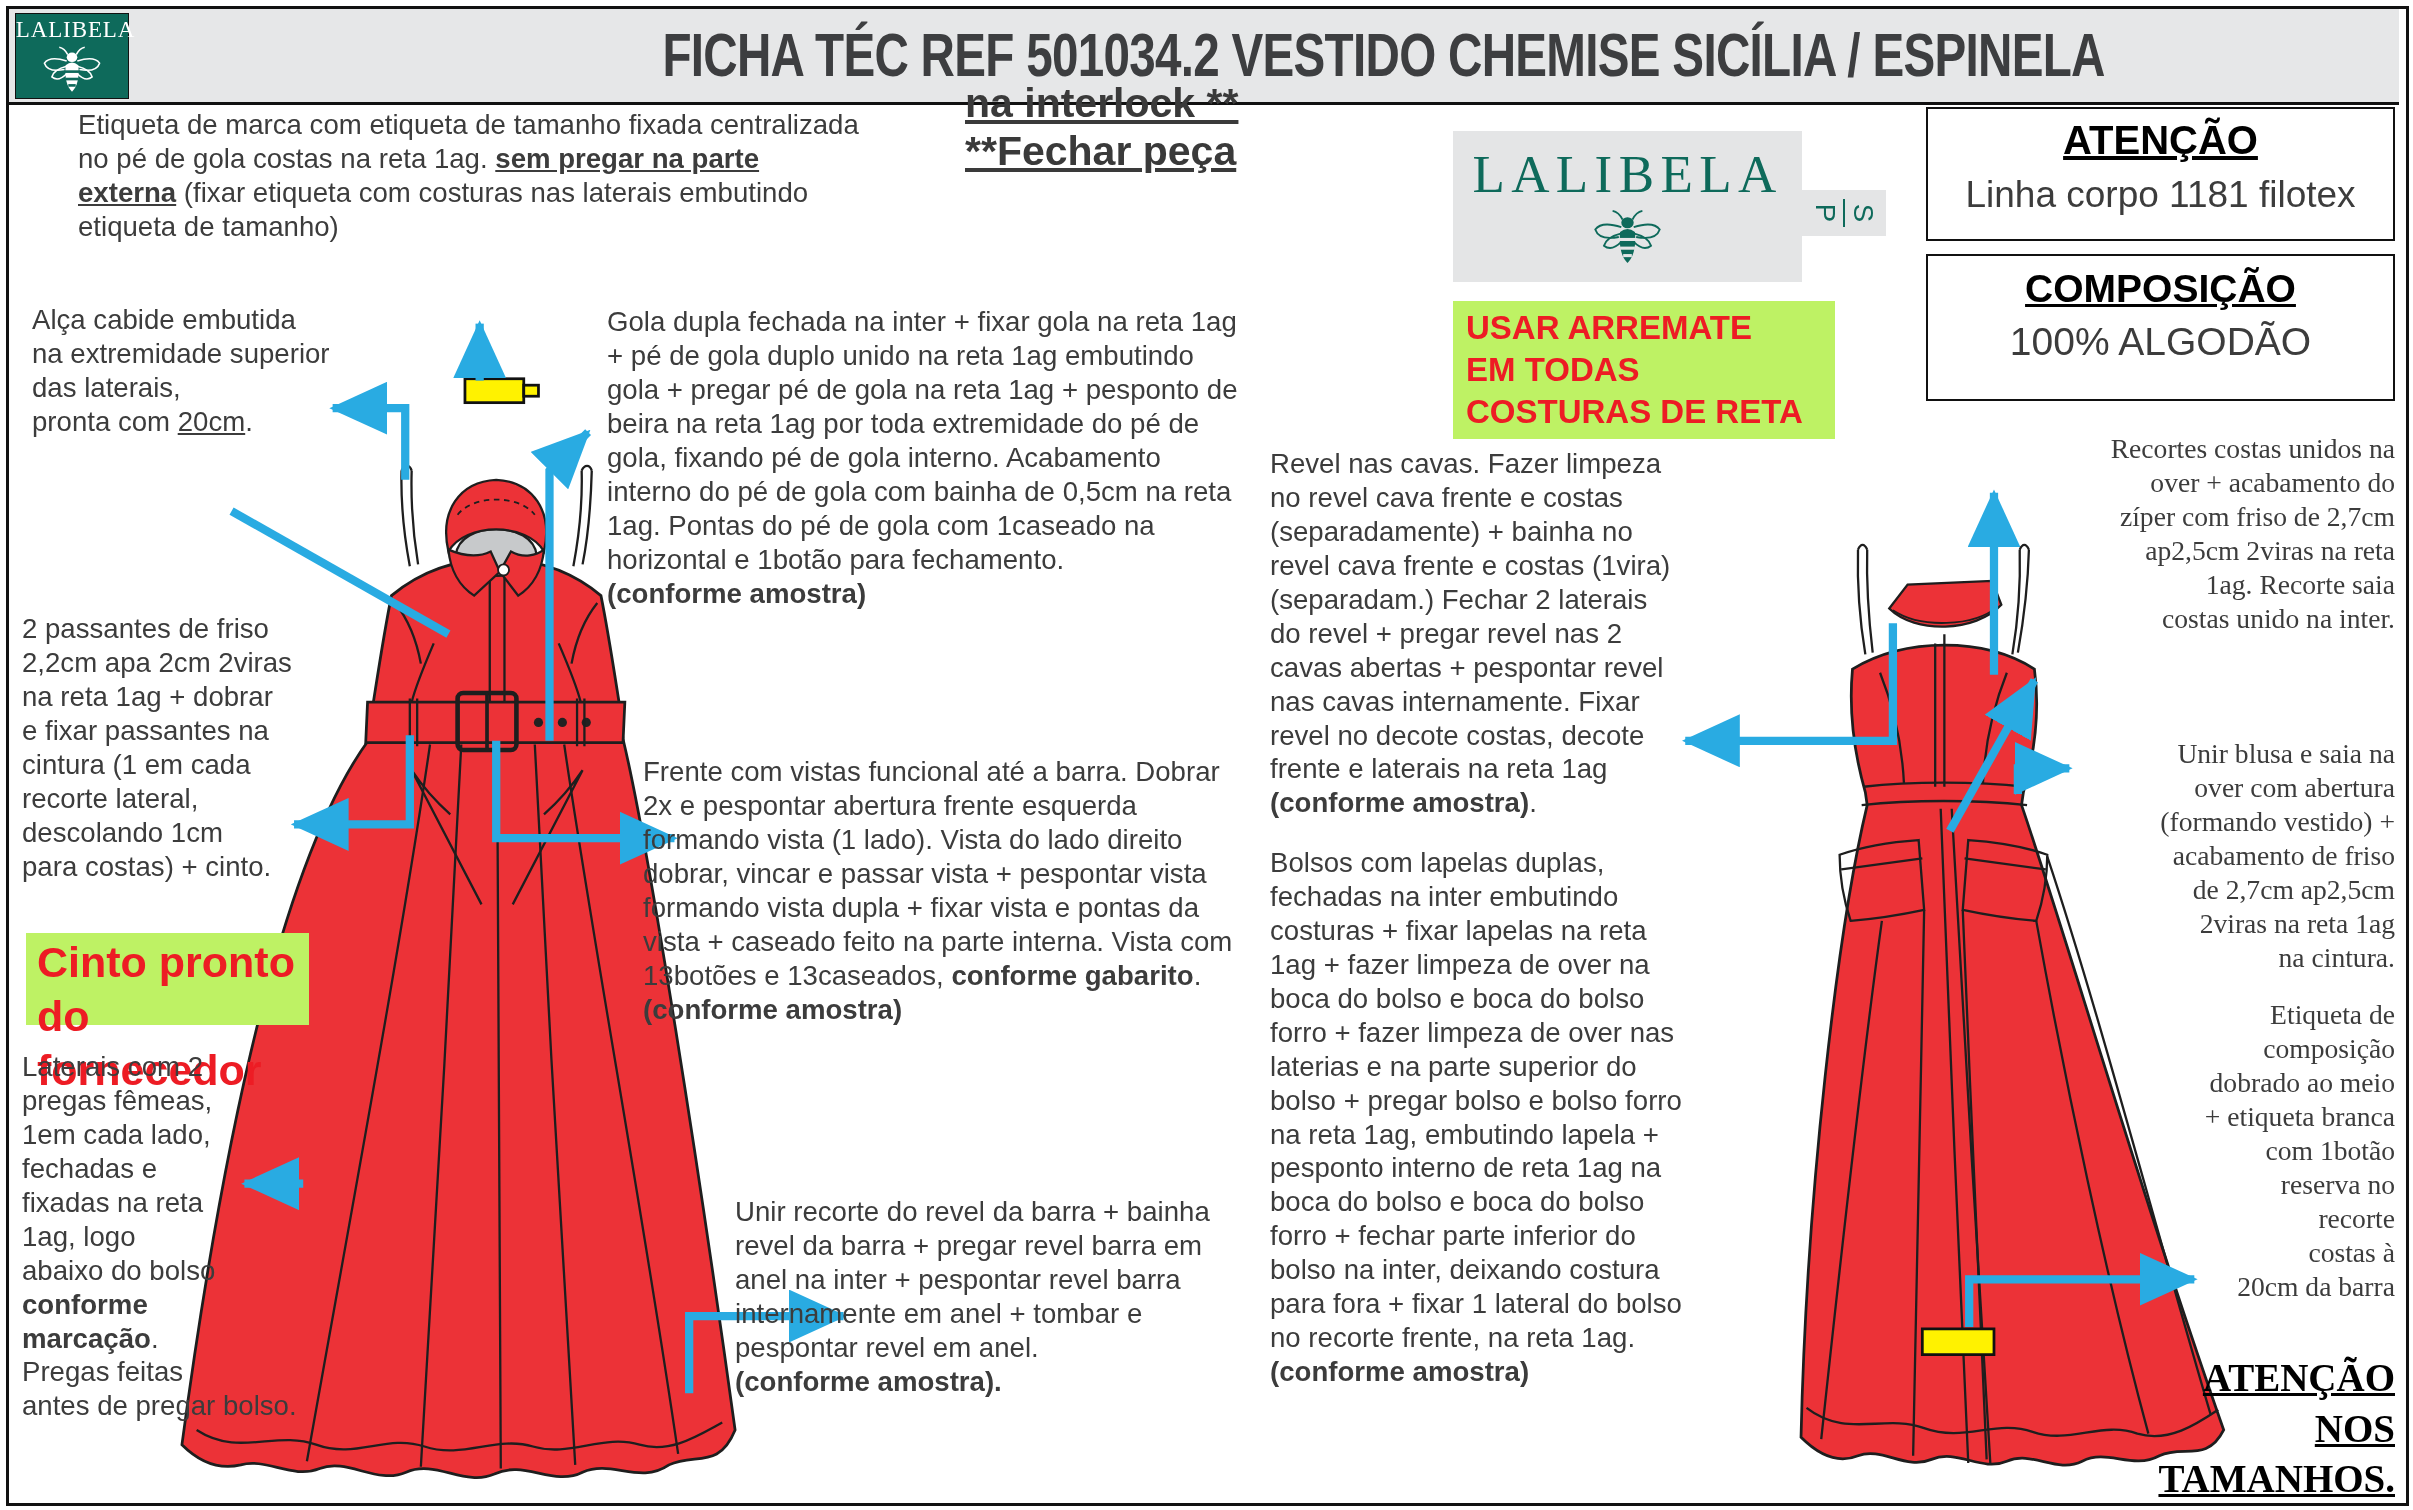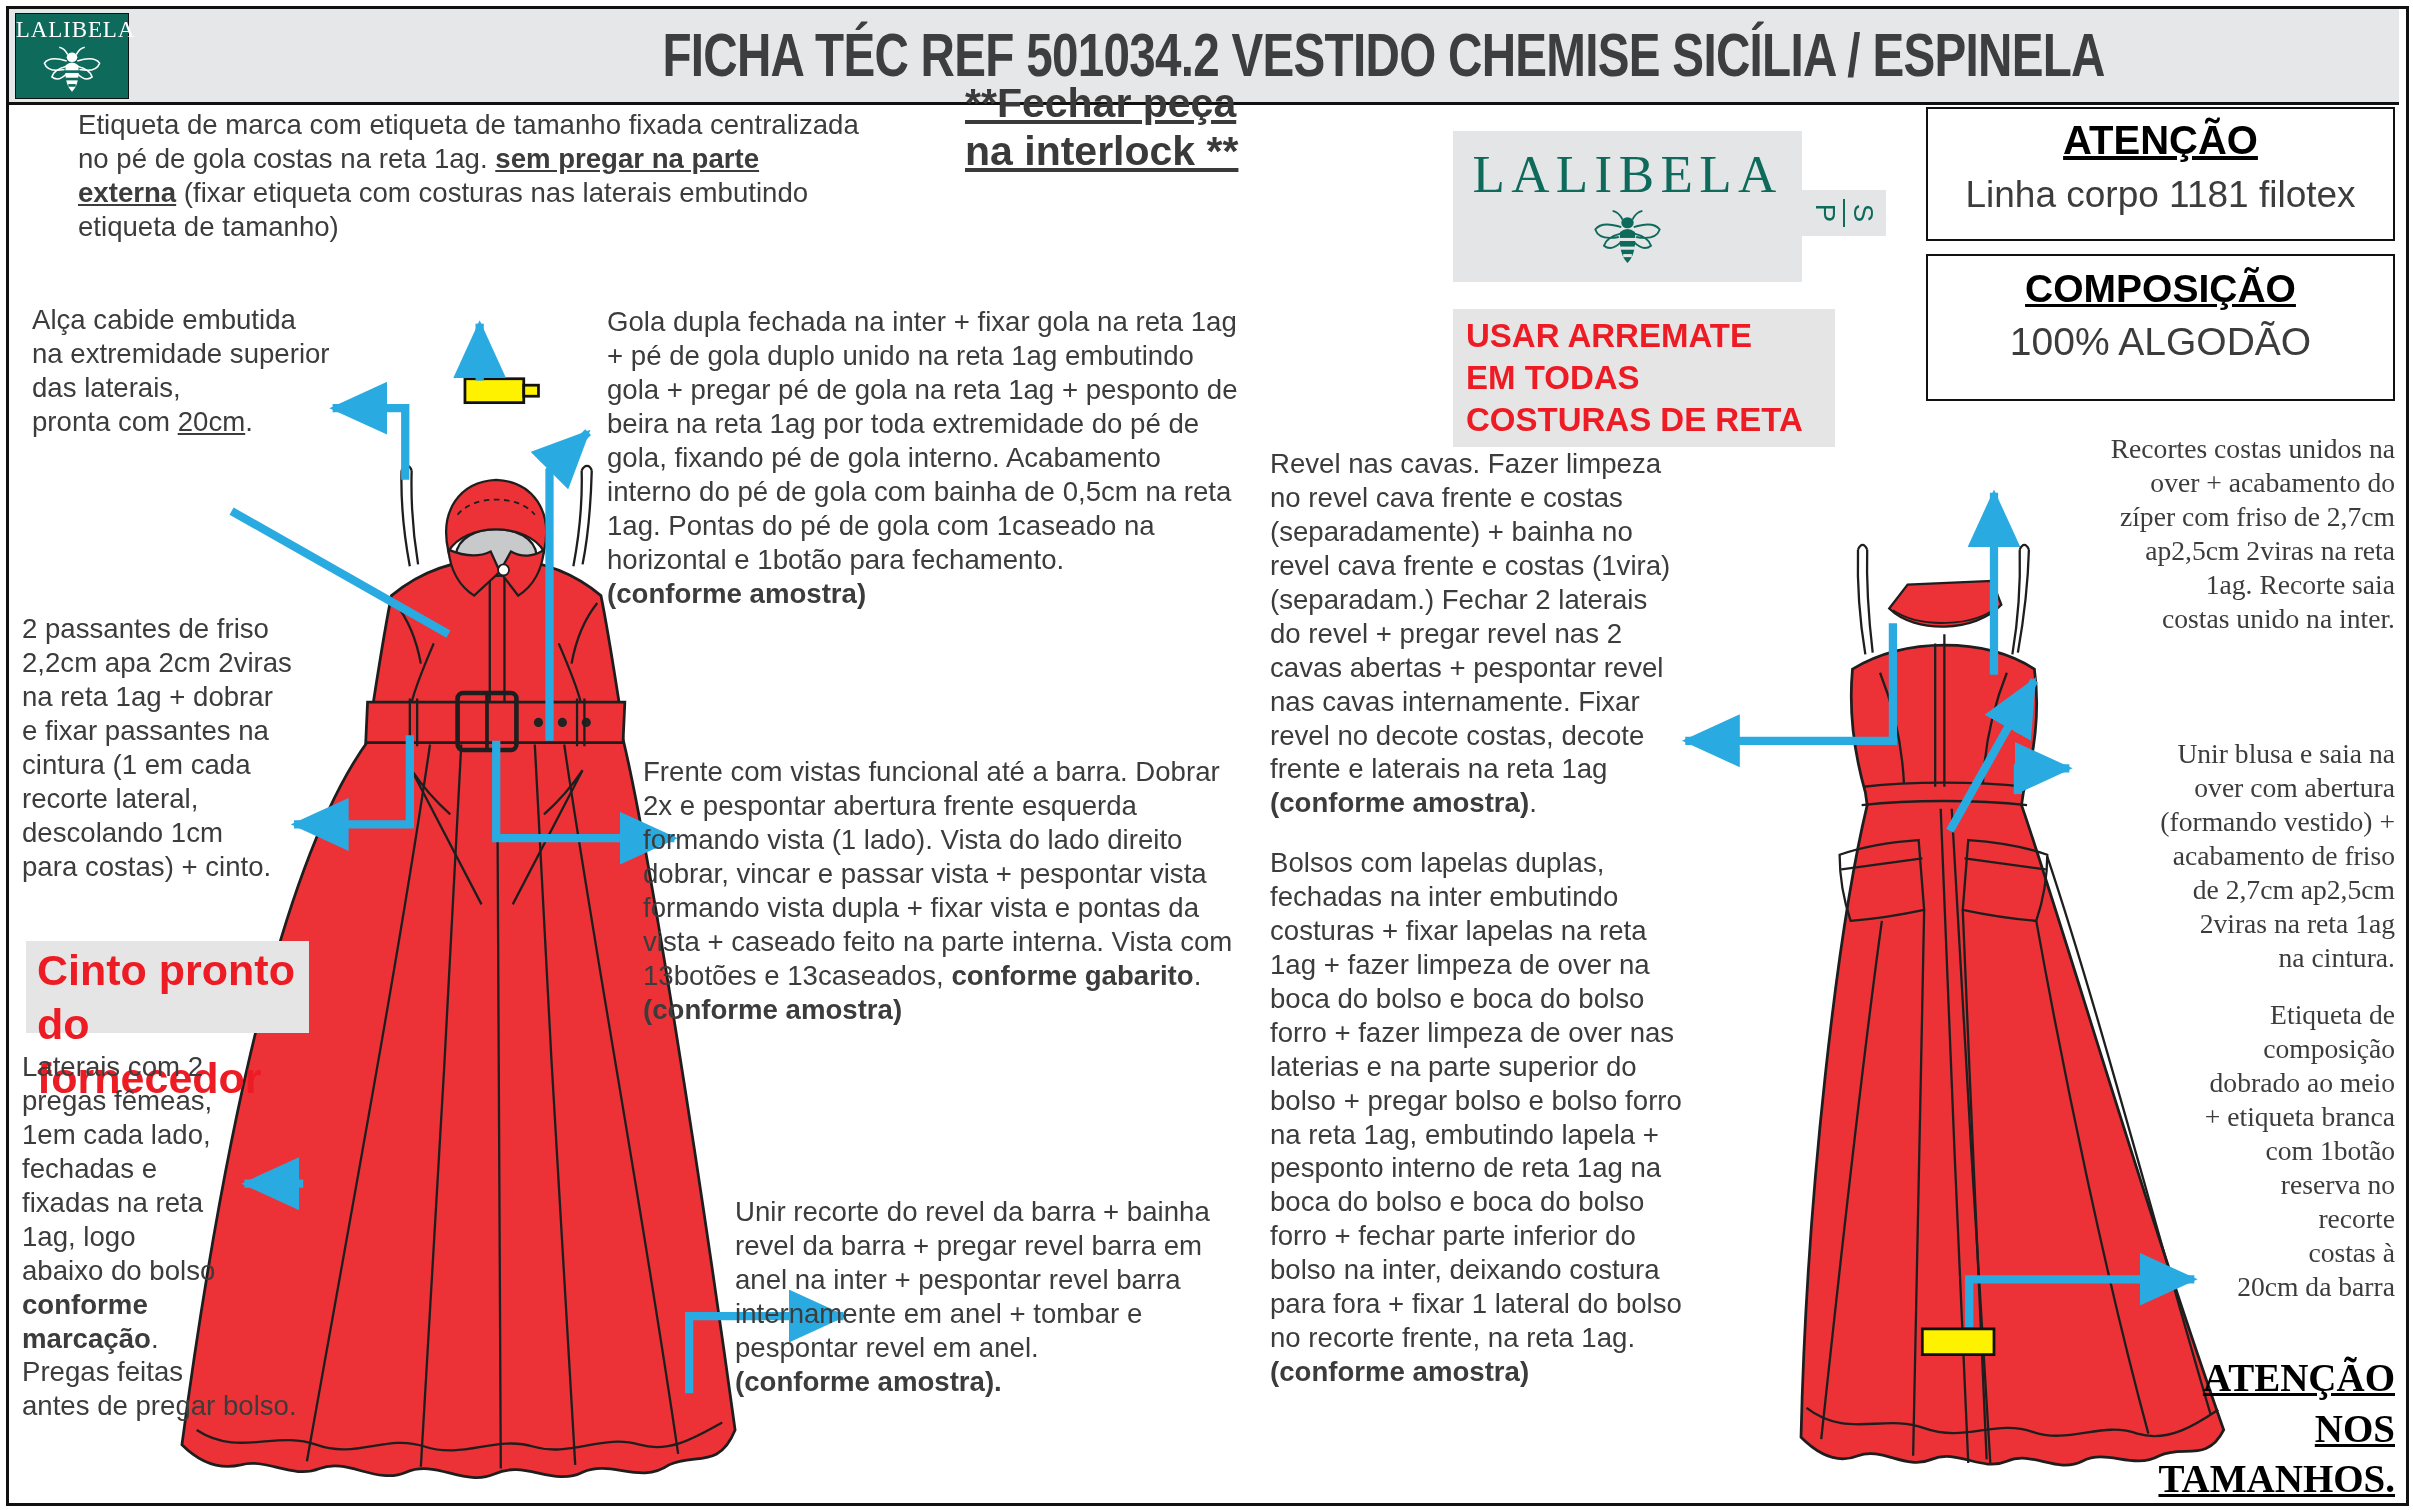--- a/index.html
+++ b/index.html
@@ -13,21 +13,21 @@
   #title-wrap{position:absolute;left:368px;top:0;width:2013px;height:92px;display:flex;align-items:center;justify-content:center;}
   #title-wrap .t{display:inline-block;transform:scaleX(0.78);transform-origin:center;font-size:61px;font-weight:bold;color:#3d3e40;letter-spacing:-0.9px;white-space:nowrap;}
   
   .txt{font-size:27.6px;line-height:1.23;}
   .c{}
   .r{text-align:right;font-family:Liberation Serif, serif;}
   .b{font-weight:bold;}
   .u{text-decoration:underline;}
   .blk{display:block;}
   .red{color:#000000;}
-  .ybox{background:#e5e5e5;color:#ed1c24;font-weight:bold;margin-top:8px;}
+  .ybox{background:#bef264;color:#ed1c24;font-weight:bold;}
   .wbox{border:2.8px solid #111;background:#fff;box-sizing:border-box;text-align:center;}
   .fechar{font-size:41px;font-weight:bold;line-height:1.18;color:#3a3a3a;}
   svg{display:block;}
   #drawing{position:absolute;left:0;top:0;z-index:1;pointer-events:none;}
   .z2{z-index:2;}
   
   #logo-center{position:absolute;left:1453px;top:131px;width:349px;height:151px;background:#e4e5e6;text-align:center;}
   #logo-center .brand{display:block;margin-top:13px;color:#0e6a5b;font-family:"Liberation Serif",serif;font-size:53px;letter-spacing:6.4px;}
   #ps-tag{position:absolute;left:1802px;top:190px;width:84px;height:46px;background:#e4e5e6;display:flex;align-items:center;justify-content:center;gap:9.2px;}
   #ps-tag span{display:inline-block;transform:rotate(90deg);color:#0e6a5b;font-size:27.6px;font-family:"Liberation Sans",sans-serif;}
@@ -163,22 +163,22 @@
     </g>
   </svg>
 
   <div class="abs txt c z2" style="left:78px;top:108px;width:781px;">
     <span>Etiqueta de marca com etiqueta de tamanho fixada centralizada no pé de gola costas na reta 1ag.</span>
     <span class="b u">sem pregar na parte externa</span>
     <span>(fixar etiqueta com costuras nas laterais embutindo etiqueta de tamanho)</span>
   </div>
 
   <div class="abs fechar c z2" style="left:965px;top:79px;width:312px;">
+    <span class="blk u">na interlock **</span>
     <span class="blk u">**Fechar peça</span>
-    <span class="blk u">na interlock **</span>
   </div>
 
   <div class="abs txt z2" style="left:8px;top:303px;width:303px;margin-left:24px;">
     <span class="blk">Alça cabide embutida</span>
     <span class="blk">na extremidade superior</span>
     <span class="blk">das laterais,</span>
     <span class="blk"><span>pronta com </span><span class="u">20cm</span><span>.</span></span>
   </div>
 
 

